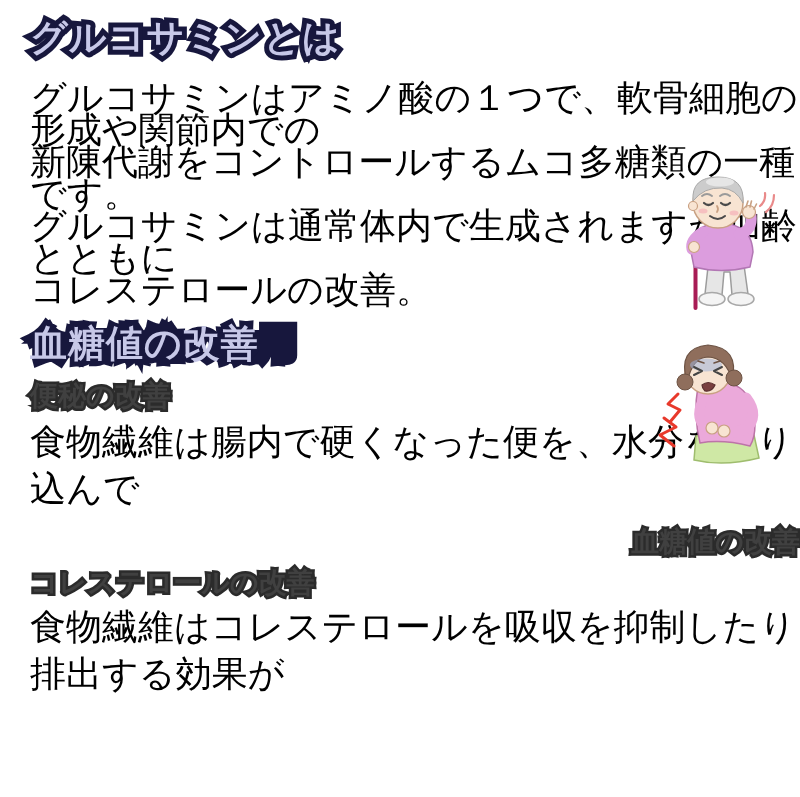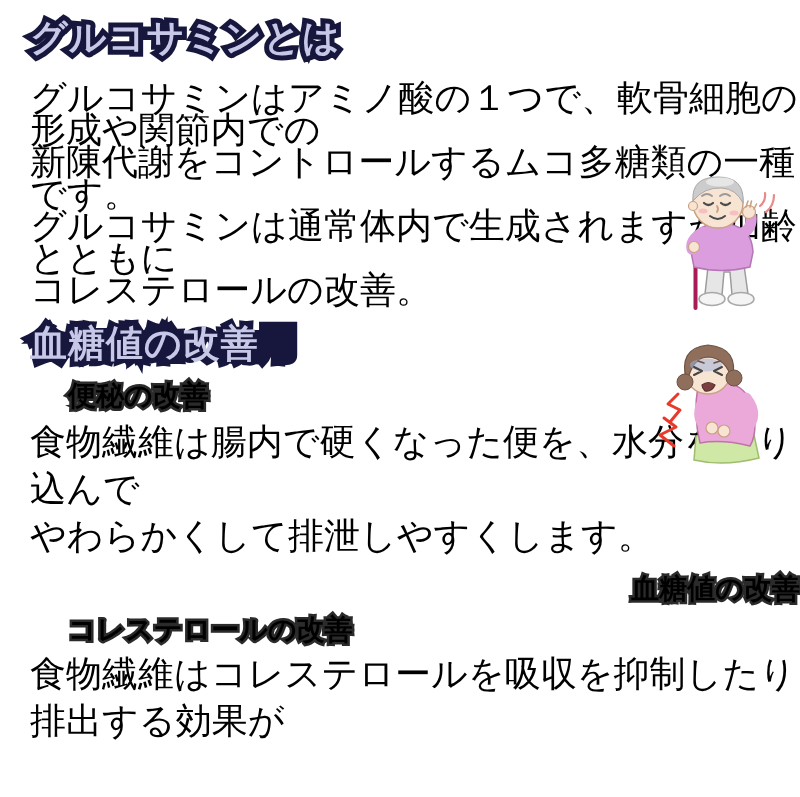--- a/index.html
+++ b/index.html
@@ -38,22 +38,21 @@
     color: #c7c8e8;
   }
   .h1::before {
     -webkit-text-stroke: 10px #17173d;
     text-shadow: 0 0 0 #17173d;
   }
   .h2-wrap { height: 34px; }
   .h2 {
     font-size: 28px;
     line-height: 32px;
-    color: #000000;
-    margin-left: 38px;
+    color: #404040;
   }
   .h2::before {
     -webkit-text-stroke: 5px #2b2b2b;
   }
   .para { color: #000000; }
   .body-line { font-size: 36px; }
   .tight .body-line { line-height: 32px; }
   .loose .body-line { line-height: 47px; }
 
   .m-intro  { margin-top: 20px; }
@@ -88,21 +87,20 @@
 
   <div class="h1-wrap m-h1b">
     <span class="outline h1" data-text="食物繊維の効用">血糖値の改善</span>
   </div>
 
   <div class="h2-wrap m-sub1">
     <span class="outline h2" data-text="便秘の改善">便秘の改善</span>
   </div>
   <div class="para loose m-p1">
     <div class="body-line">食物繊維は腸内で硬くなった便を、水分を取り込んで</div>
-    <div class="body-line">やわらかくして排泄しやすくします。</div>
   </div>
 
   <div class="h2-wrap m-sub2">
     <span class="outline h2" data-text="血糖値の改善">血糖値の改善</span>
   </div>
 
   <div class="h2-wrap m-sub3">
     <span class="outline h2" data-text="コレステロールの改善">コレステロールの改善</span>
   </div>
   <div class="para loose m-p3">

